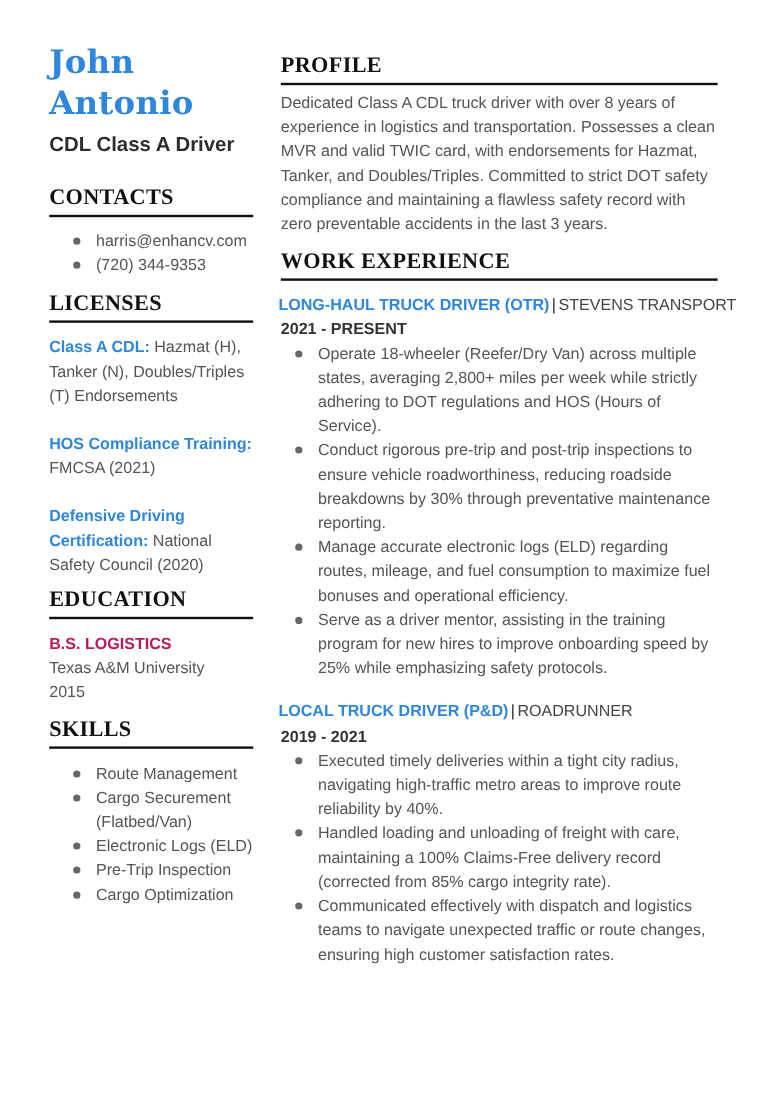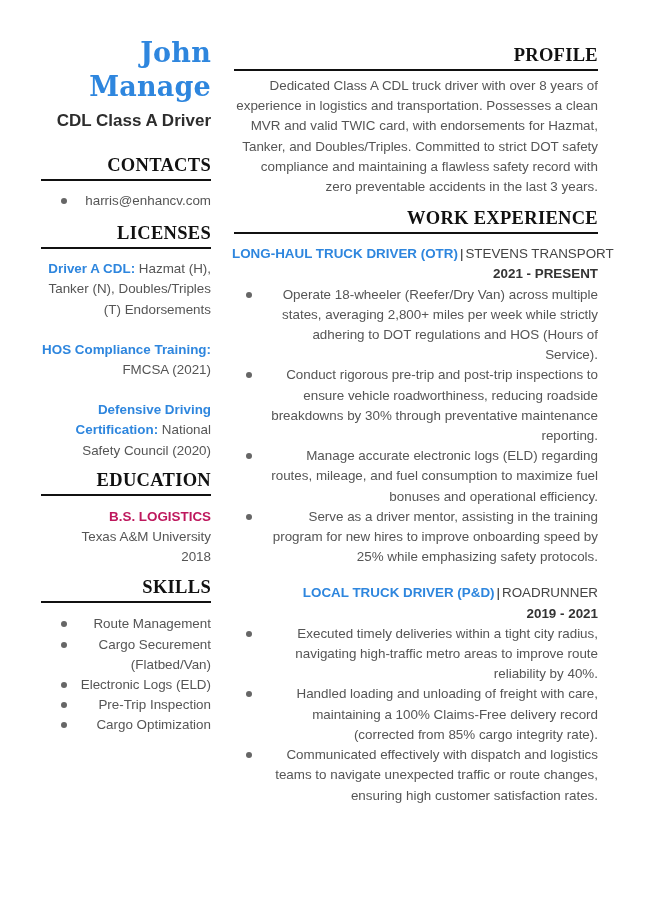--- a/index.html
+++ b/index.html
@@ -11,21 +11,21 @@
     width: 648px;
     height: 916px;
     position: relative;
     overflow: hidden;
     font-family: "Liberation Sans", "DejaVu Sans", sans-serif;
     color: #4a4a4a;
   }
   .page {
     position: absolute;
     left: 0; top: 0;
-    width: 648px; height: 916px; text-align: right;
+    width: 648px; height: 916px;
   }
   
   .left {
     position: absolute;
     left: 41px;
     top: 36px;
     width: 170px;
   }
   .name {
     font-family: "DejaVu Serif", "Liberation Serif", serif;
@@ -137,49 +137,50 @@
   .right .bullets li .dot { left: 12px; }
 </style>
 </head>
 <body>
 
 <div class="page">
 
   <div class="left">
     <div>
       <div class="name">John</div>
-      <div class="name">Manage</div>
+      <div class="name">Antonio</div>
     </div>
     <div class="subtitle">CDL Class A Driver</div>
 
     <div style="margin-top:22px;">
       <div class="section-title">CONTACTS</div>
       <ul class="bullets" style="margin-top:10px;">
         <li><span class="dot"></span><span>harris@enhancv.com</span></li>
+        <li><span class="dot"></span><span>(720) 344-9353</span></li>
       </ul>
     </div>
 
     <div style="margin-top:11px;">
       <div class="section-title">LICENSES</div>
       <div class="lic-entry" style="margin-top:10px;">
-        <span class="lic-key">Driver A CDL:</span><span> Hazmat (H), Tanker (N), Doubles/Triples (T) Endorsements</span>
+        <span class="lic-key">Class A CDL:</span><span> Hazmat (H), Tanker (N), Doubles/Triples (T) Endorsements</span>
       </div>
       <div class="lic-entry" style="margin-top:20px;">
         <span class="lic-key">HOS Compliance Training:</span><span> FMCSA (2021)</span>
       </div>
       <div class="lic-entry" style="margin-top:20px;">
         <span class="lic-key">Defensive Driving Certification:</span><span> National Safety Council (2020)</span>
       </div>
     </div>
 
     <div style="margin-top:8px;">
       <div class="section-title">EDUCATION</div>
       <div class="blue-bold" style="margin-top:11px;">B.S. LOGISTICS</div>
       <div class="plain">Texas A&amp;M University</div>
-      <div class="plain">2018</div>
+      <div class="plain">2015</div>
     </div>
 
     <div style="margin-top:9px;">
       <div class="section-title">SKILLS</div>
       <ul class="bullets" style="margin-top:11px;">
         <li><span class="dot"></span><span>Route Management</span></li>
         <li><span class="dot"></span><span>Cargo Securement (Flatbed/Van)</span></li>
         <li><span class="dot"></span><span>Electronic Logs (ELD)</span></li>
         <li><span class="dot"></span><span>Pre-Trip Inspection</span></li>
         <li><span class="dot"></span><span>Cargo Optimization</span></li>

